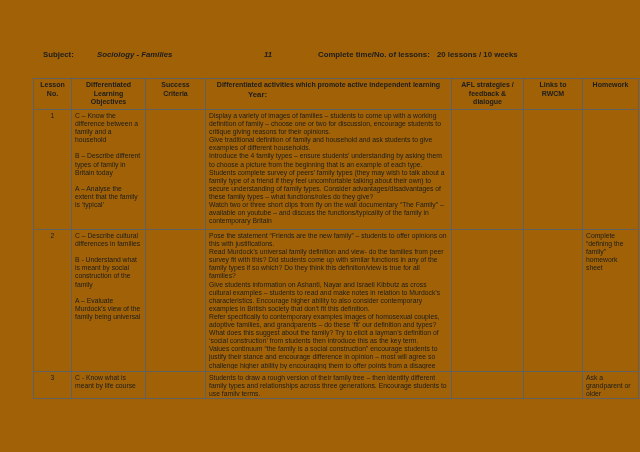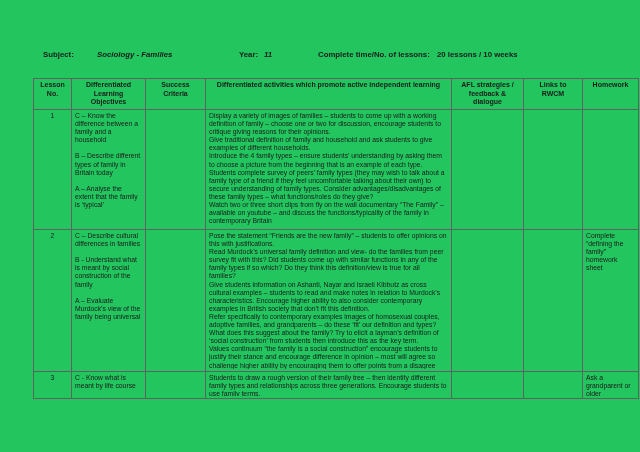--- a/index.html
+++ b/index.html
@@ -1,33 +1,33 @@
 <!DOCTYPE html>
 <html><head>
 <meta charset="utf-8">
 <style>
   html,body{margin:0;padding:0;background:#e8e8e8;}
   .page{
     position:relative;
     width:640px;height:452px;
-    background:#22c55e;
+    background:#a16207;
     font-family:"Liberation Sans",sans-serif;
     color:#1c1c1c;
     overflow:hidden;
   }
   .doc-header span{
     position:absolute;
     top:50px;
     font-weight:bold;
     font-size:7.8px;
     white-space:nowrap;
   }
   .pos-subject-label{left:43px;}
   .pos-subject-value{left:97px;font-style:italic;}
-  .pos-year-label{left:239px;}
+  .pos-year-label{left:248px;margin-top:40px;}
   .pos-year-value{left:264px;font-style:italic;}
   .pos-alloc-label{left:318px;}
   .pos-alloc-value{left:437px;}
 
   table.sow{
     position:absolute;
     left:33px;top:78px;
     width:605px;
     border-collapse:collapse;
     table-layout:fixed;

